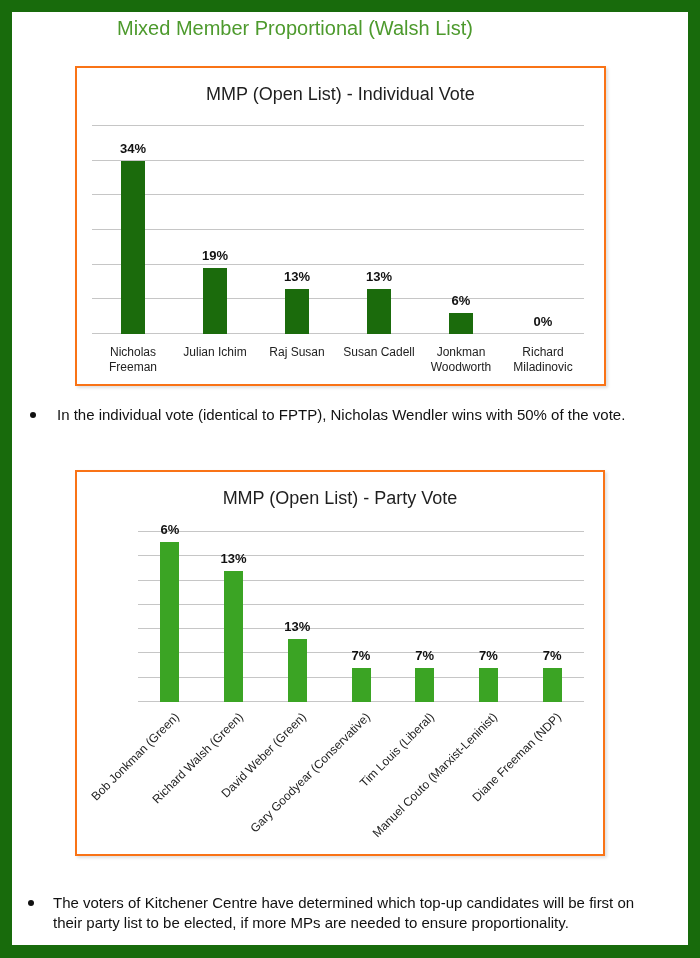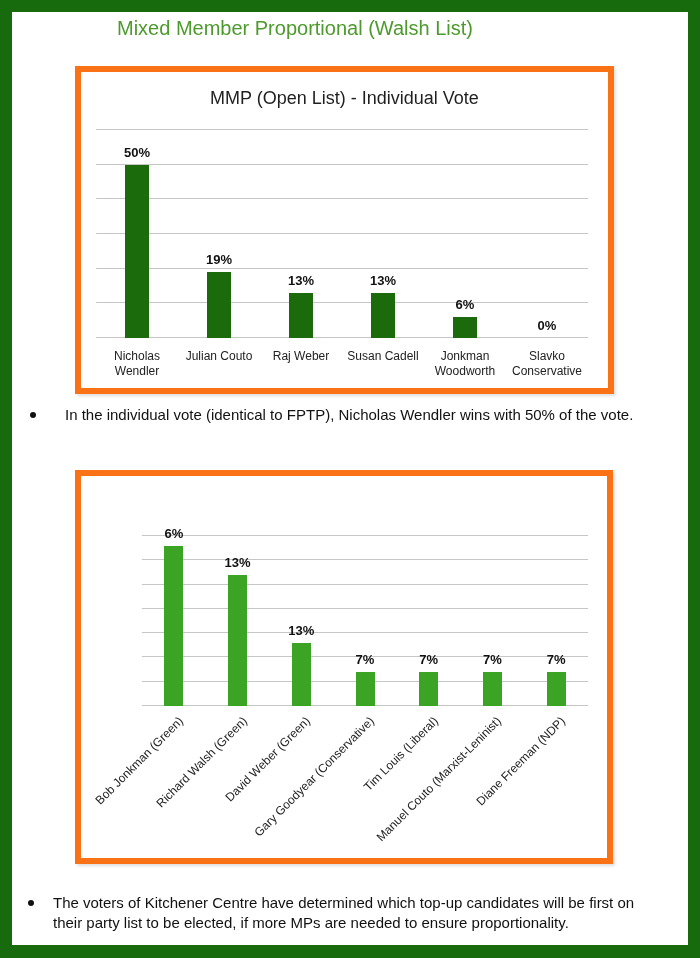--- a/index.html
+++ b/index.html
@@ -14,21 +14,21 @@
     position:absolute; left:12px; top:12px; width:676px; height:933px;
     background:#ffffff;
   }
   .page-title {
     position:absolute; top:17px; left:0; width:590px;
     text-align:center; font-size:20px; font-weight:400;
     margin:0;
   }
   .chart-box {
     position:absolute; background:#ffffff;
-    border:6px solid #f97316;
+    border:2px solid #f97316;
     box-shadow:2px 2px 3px rgba(0,0,0,0.13);
   }
   .chart-title {
     position:absolute; top:16px; left:0; right:0;
     text-align:center; font-size:18px; font-weight:400; color:#1f1f1f;
     margin:0;
   }
   .plot { position:absolute; }
   .gridline { position:absolute; left:0; right:0; height:1px; background:#c6c6c6; }
   .bar { position:absolute; }
@@ -45,66 +45,67 @@
     transform:rotate(-45deg); transform-origin:100% 0;
   }
   .bullet { position:absolute; display:flex; align-items:flex-start; }
   .bullet .dot {
     width:6px; height:6px; border-radius:50%; background:#111;
     margin-top:7px; flex:0 0 6px;
   }
   .bullet p {
     margin:0; font-size:15px; line-height:20px; color:#111;
   }
-  .bullet.b1 p { margin-left:29px; }
+  .bullet.b1 p { margin-left:21px; }
   .bullet.b2 p { margin-left:19px; }
 </style>
 </head>
 <body style="background: rgb(24, 107, 12);">
 
 <div class="content"></div>
 
 <h1 class="page-title" style="color: rgb(77, 154, 45);">Mixed Member Proportional (Walsh List)</h1>
 
 <section class="chart-box" style="left:75px; top:66px; width:527px; height:316px;">
   <h2 class="chart-title">MMP (Open List) - Individual Vote</h2>
   <div class="plot" style="left: 15px; top: 58px; width: 492px; height: 208px;">
       <div class="gridline" style="bottom: 0px;"></div>
       <div class="gridline" style="bottom: 34.6667px;"></div>
       <div class="gridline" style="bottom: 69.3333px;"></div>
       <div class="gridline" style="bottom: 104px;"></div>
       <div class="gridline" style="bottom: 138.667px;"></div>
       <div class="gridline" style="bottom: 173.333px;"></div>
       <div class="gridline" style="bottom: 208px;"></div>
       <div class="bar" style="left: 29px; width: 24px; bottom: 0px; height: 173px; background: rgb(27, 107, 12);"></div>
-      <div class="val-label" style="left: 41px; bottom: 178px;">50%</div>
-      <div class="cat-label" style="left: 0px; width: 82px; top: 219px;">Nicholas Wendler</div>
+      <div class="val-label" style="left: 41px; bottom: 178px;">34%</div>
+      <div class="cat-label" style="left: 0px; width: 82px; top: 219px;">Nicholas Freeman</div>
       <div class="bar" style="left: 111px; width: 24px; bottom: 0px; height: 66px; background: rgb(27, 107, 12);"></div>
       <div class="val-label" style="left: 123px; bottom: 71px;">19%</div>
-      <div class="cat-label" style="left: 82px; width: 82px; top: 219px;">Julian Couto</div>
+      <div class="cat-label" style="left: 82px; width: 82px; top: 219px;">Julian Ichim</div>
       <div class="bar" style="left: 193px; width: 24px; bottom: 0px; height: 45px; background: rgb(27, 107, 12);"></div>
       <div class="val-label" style="left: 205px; bottom: 50px;">13%</div>
-      <div class="cat-label" style="left: 164px; width: 82px; top: 219px;">Raj Weber</div>
+      <div class="cat-label" style="left: 164px; width: 82px; top: 219px;">Raj Susan</div>
       <div class="bar" style="left: 275px; width: 24px; bottom: 0px; height: 45px; background: rgb(27, 107, 12);"></div>
       <div class="val-label" style="left: 287px; bottom: 50px;">13%</div>
       <div class="cat-label" style="left: 246px; width: 82px; top: 219px;">Susan Cadell</div>
       <div class="bar" style="left: 357px; width: 24px; bottom: 0px; height: 21px; background: rgb(27, 107, 12);"></div>
       <div class="val-label" style="left: 369px; bottom: 26px;">6%</div>
       <div class="cat-label" style="left: 328px; width: 82px; top: 219px;">Jonkman Woodworth</div>
       <div class="val-label" style="left: 451px; bottom: 5px;">0%</div>
-      <div class="cat-label" style="left: 410px; width: 82px; top: 219px;">Slavko Conservative</div>
+      <div class="cat-label" style="left: 410px; width: 82px; top: 219px;">Richard Miladinovic</div>
     </div>
 </section>
 
 <div class="bullet b1" style="left:30px; top:405px; width:648px;">
   <span class="dot"></span>
   <p>In the individual vote (identical to FPTP), Nicholas Wendler wins with 50% of the vote.</p>
 </div>
 
 <section class="chart-box" style="left:75px; top:470px; width:526px; height:382px;">
+  <h2 class="chart-title">MMP (Open List) - Party Vote</h2>
   <div class="plot" style="left: 61px; top: 60px; width: 446px; height: 170px;">
       <div class="gridline" style="bottom: 0px;"></div>
       <div class="gridline" style="bottom: 24.2857px;"></div>
       <div class="gridline" style="bottom: 48.5714px;"></div>
       <div class="gridline" style="bottom: 72.8571px;"></div>
       <div class="gridline" style="bottom: 97.1429px;"></div>
       <div class="gridline" style="bottom: 121.429px;"></div>
       <div class="gridline" style="bottom: 145.714px;"></div>
       <div class="gridline" style="bottom: 170px;"></div>
       <div class="bar" style="left: 22.3571px; width: 19px; bottom: 0px; height: 160px; background: rgb(59, 164, 36);"></div>

